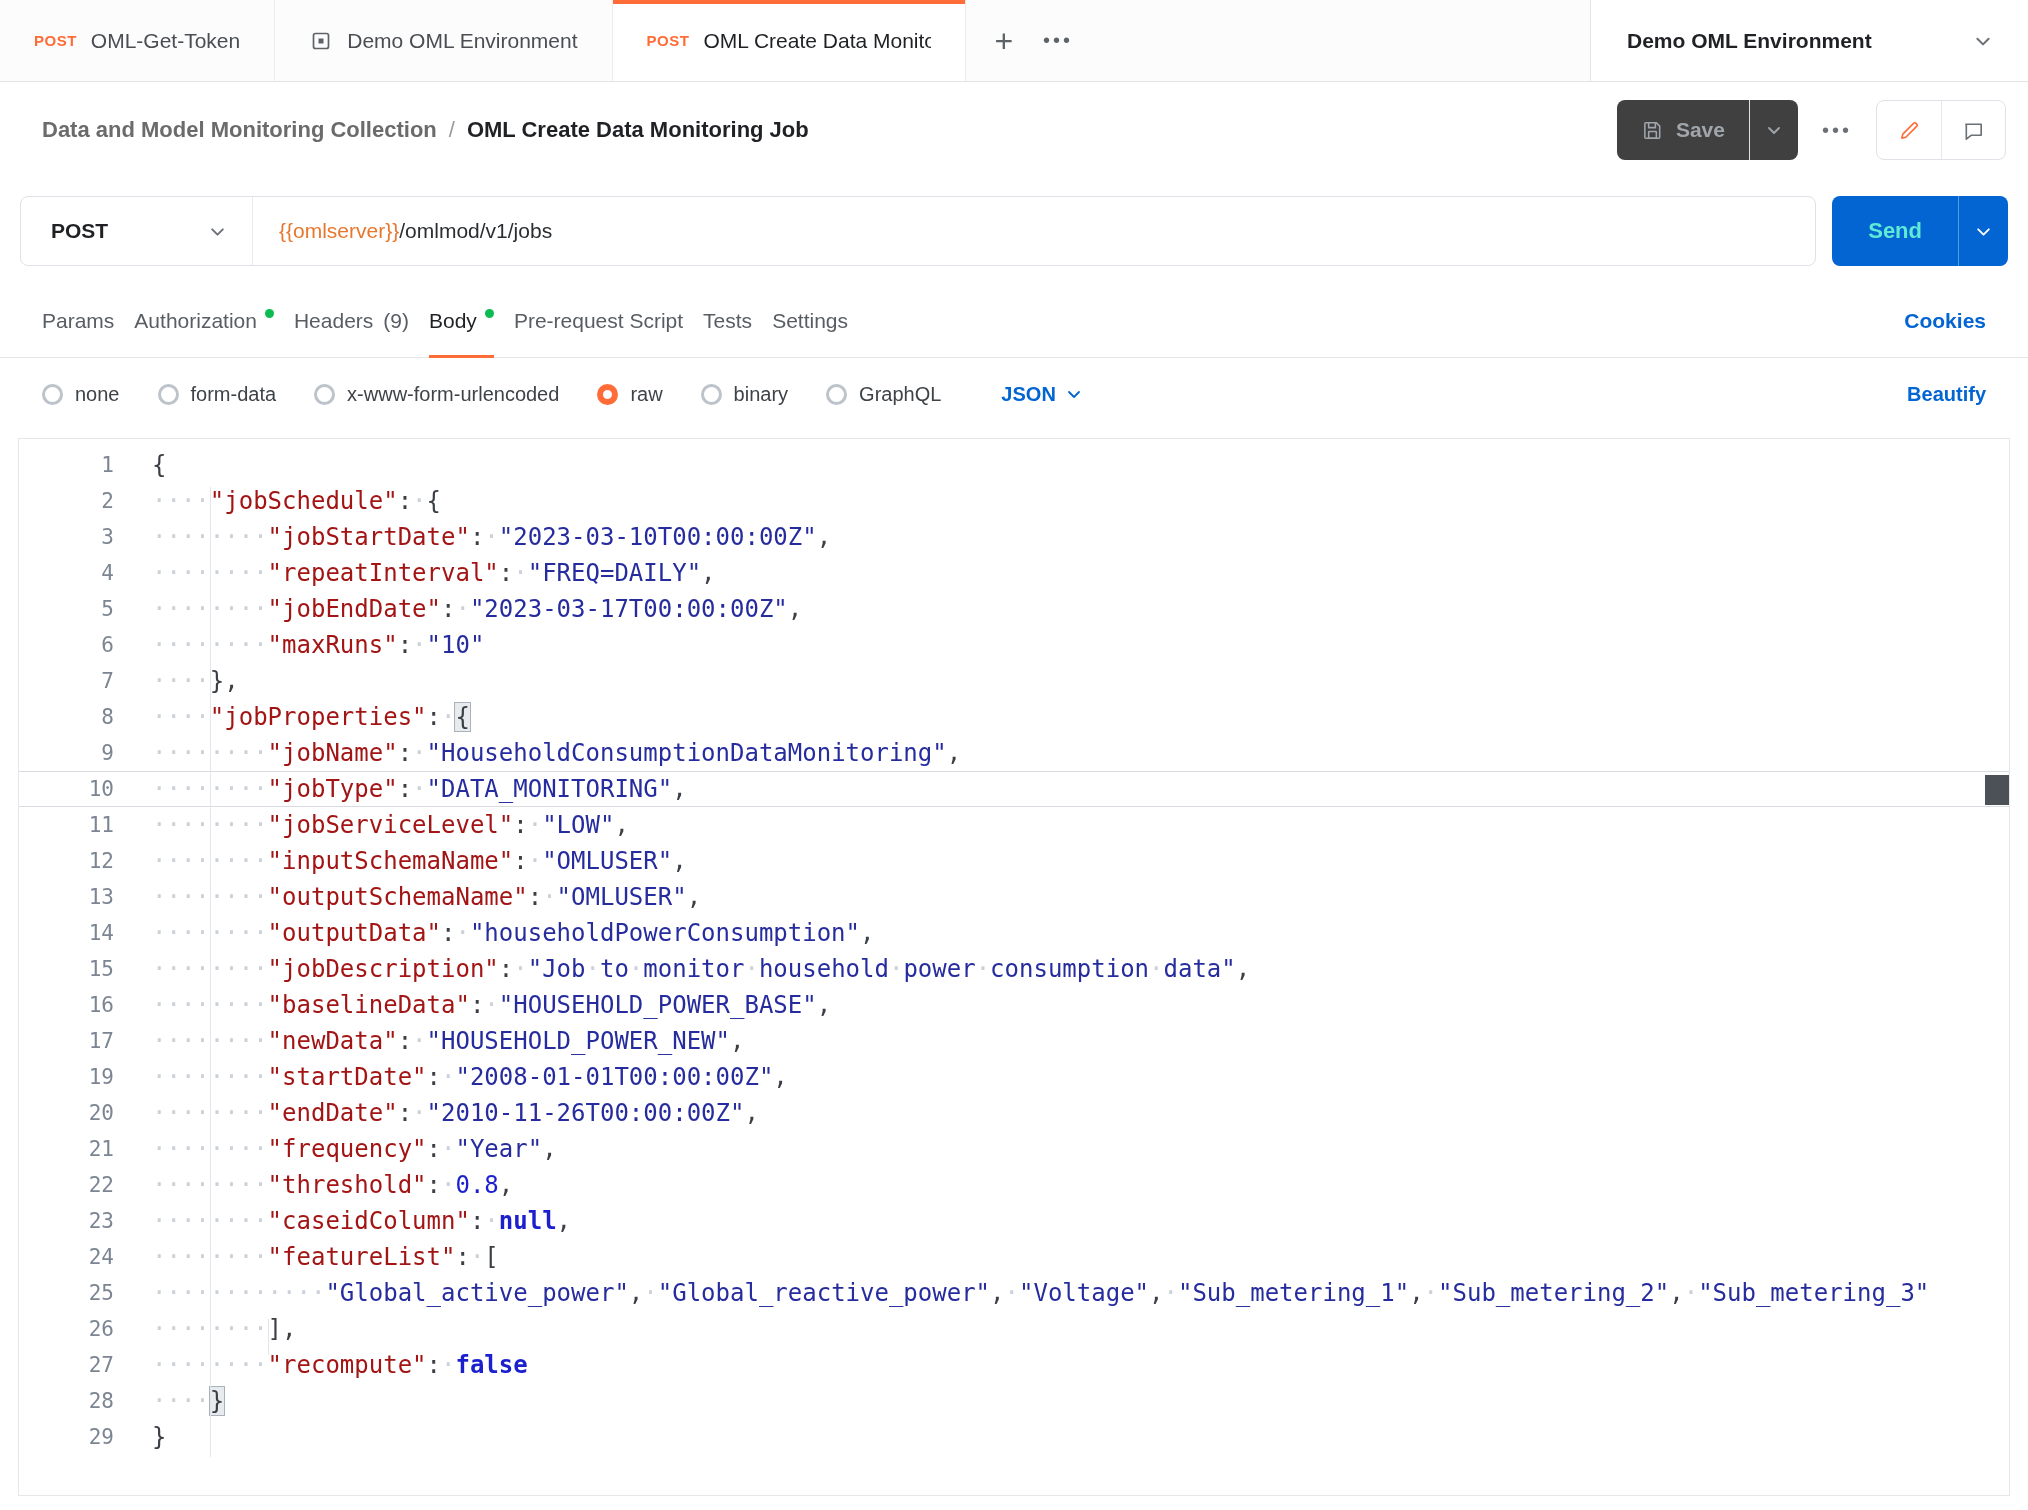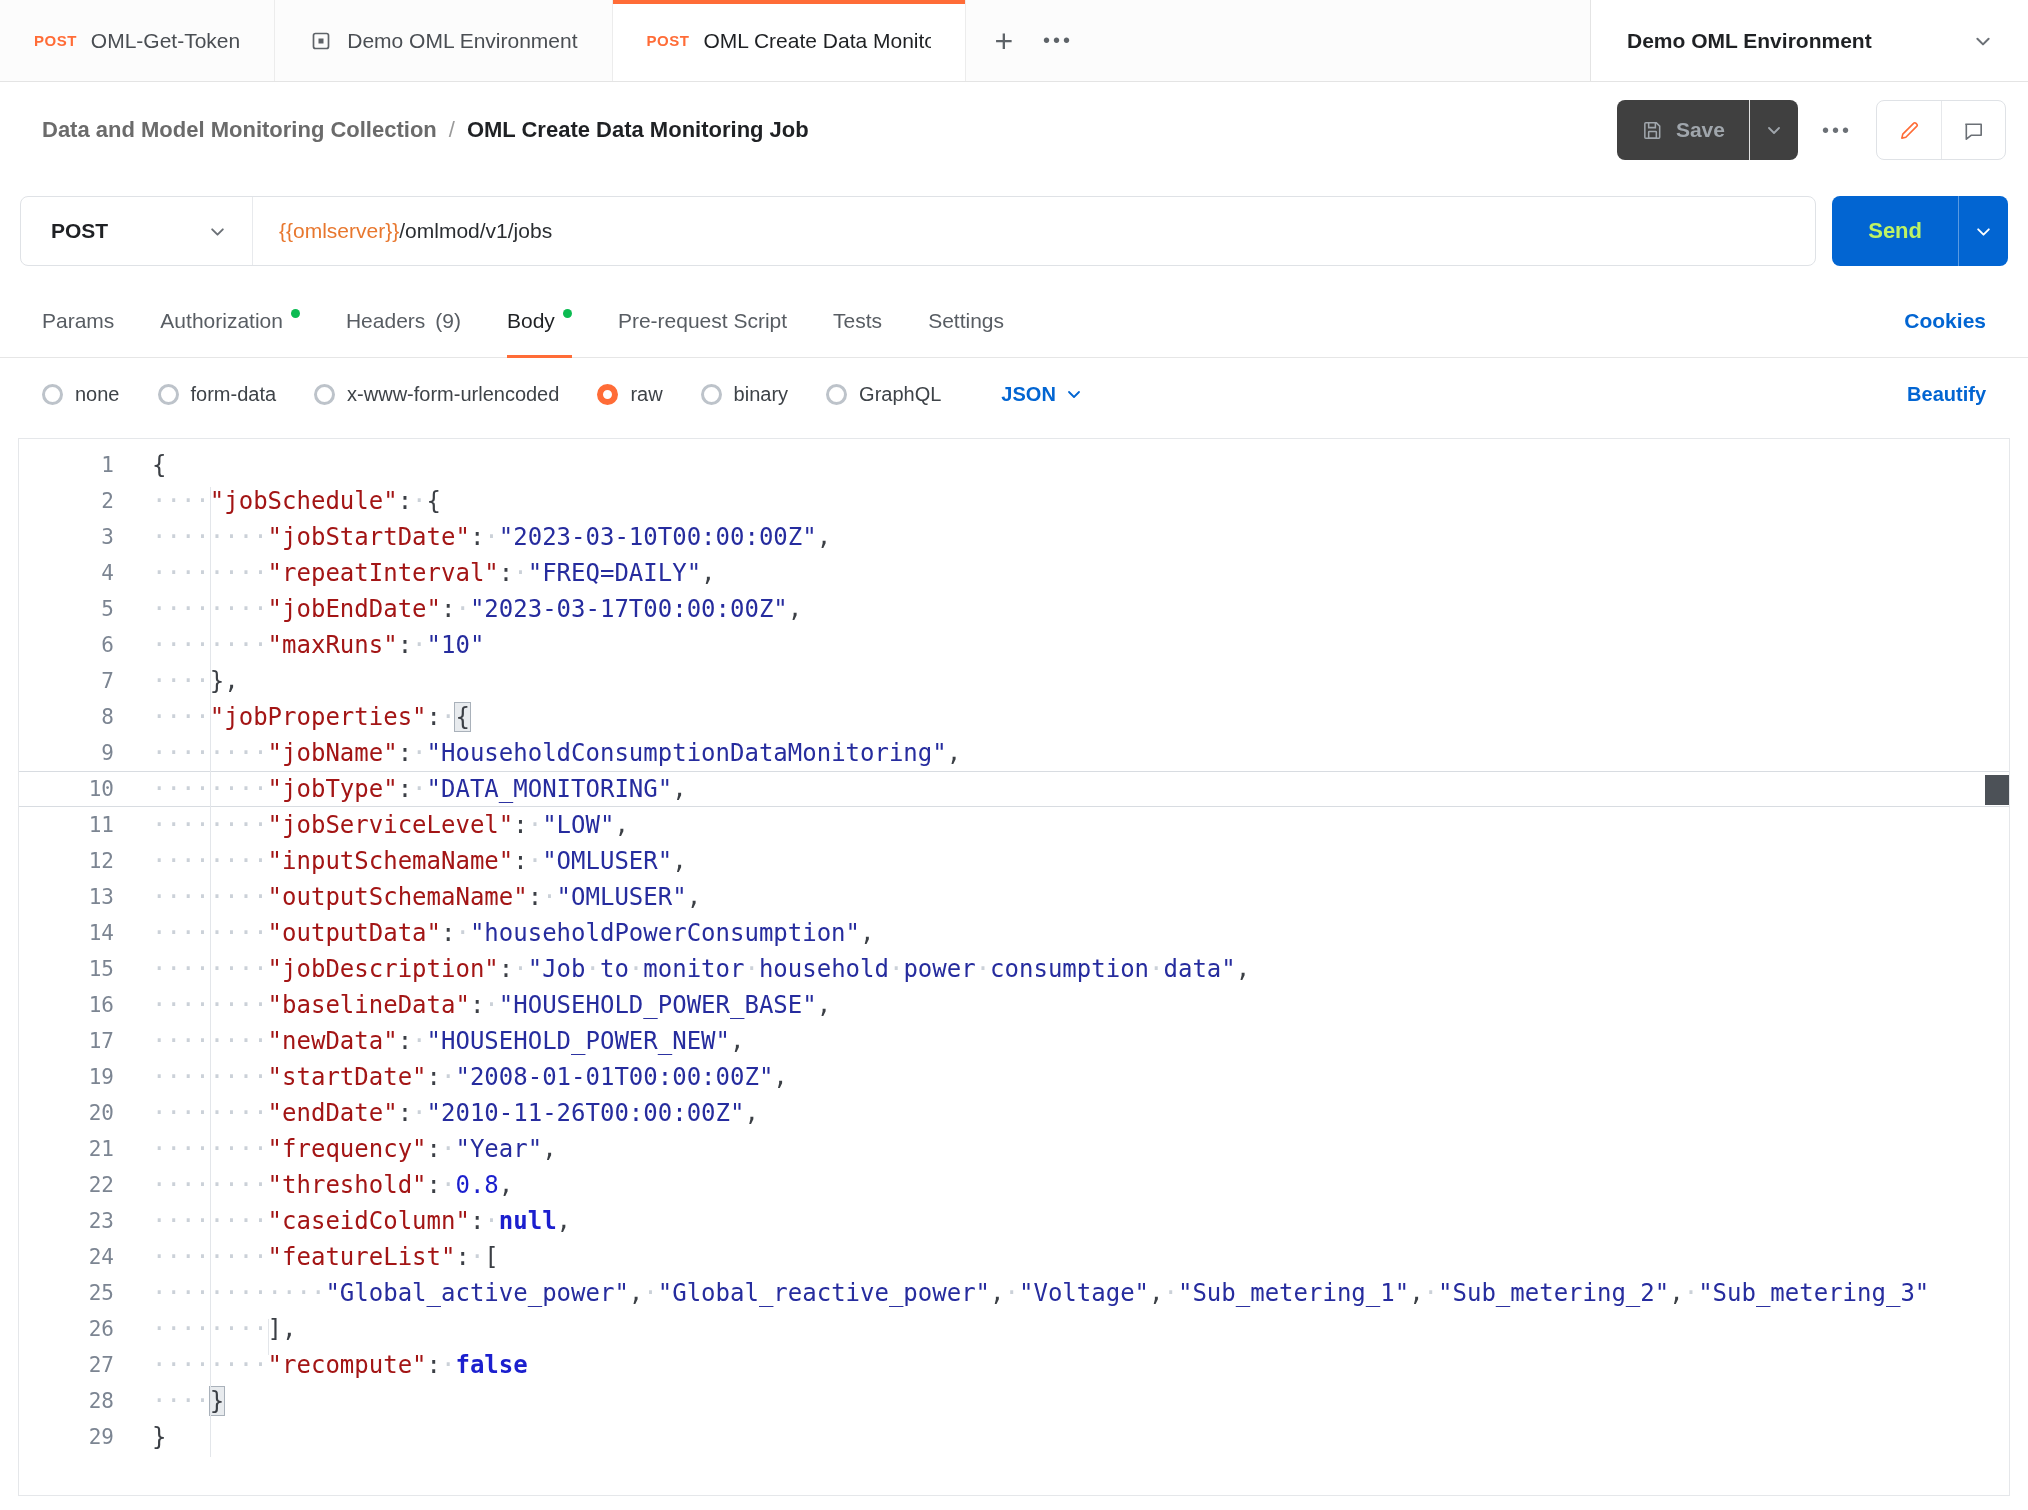--- a/index.html
+++ b/index.html
@@ -42,25 +42,25 @@
 
   
   .urlrow { display:flex; gap: 16px; padding: 18px 20px; align-items: center; }
   .url-box { flex:1; height: 70px; display:flex; align-items:stretch; border:1px solid #DFE2E6; border-radius: 8px; background:#fff; }
   .method-select { display:flex; align-items:center; justify-content:space-between; width: 232px; padding: 0 26px 0 30px; border-right:1px solid #E8EAED; }
   .method-value { font-size: 21px; font-weight: 700; color:#1F2124; }
   .url-input { display:flex; align-items:center; padding: 0 26px; font-size: 21px; white-space:nowrap; overflow:hidden; }
   .url-var { color: var(--var-orange,#E8772E); }
   .url-path { color: #2A2D31; }
   .send-group { display:flex; align-items:stretch; height: 70px; border-radius: 8px; overflow:hidden; background: var(--blue,#0265D2); }
-  .send-btn { display:flex; align-items:center; padding: 0 36px; color:#bef264; font-size: 22px; font-weight: 600; }
+  .send-btn { display:flex; align-items:center; padding: 0 36px; color:#5eead4; font-size: 22px; font-weight: 600; }
   .send-chev { display:flex; align-items:center; padding: 0 16px; border-left: 1px solid rgba(255,255,255,.35); color:#fff; }
 
   
-  .reqtabs { height: 74px; display:flex; align-items:center; gap: 46px; padding: 0 42px; border-bottom: 1px solid #E6E6E6; text-align: center; }
+  .reqtabs { height: 74px; display:flex; align-items:center; gap: 20px; padding: 0 42px; border-bottom: 1px solid #E6E6E6; text-align: center; }
   .rtab { position:relative; height:100%; display:flex; align-items:center; gap:8px; font-size: 21px; color:#585D63; cursor:default; }
   .rtab.active { color:#1F2124; }
   .rtab.active::after { content:""; position:absolute; left:0; right:0; bottom:-1px; height:3px; background: var(--accent,#FF6C37); }
   .dot { width: 9px; height: 9px; border-radius: 50%; background: var(--green,#0CBB52); position:relative; top:-7px; }
   .cnt { color:#585D63; margin-left: 2px; }
   .cookies { margin-left:auto; color: var(--blue,#0265D2); font-size: 21px; font-weight: 600; }
 
   
   .bodyopts { height: 72px; display:flex; align-items:center; gap: 38px; padding: 0 42px; }
   .bopt { display:flex; align-items:center; gap: 12px; font-size: 20px; color:#3E4348; }

